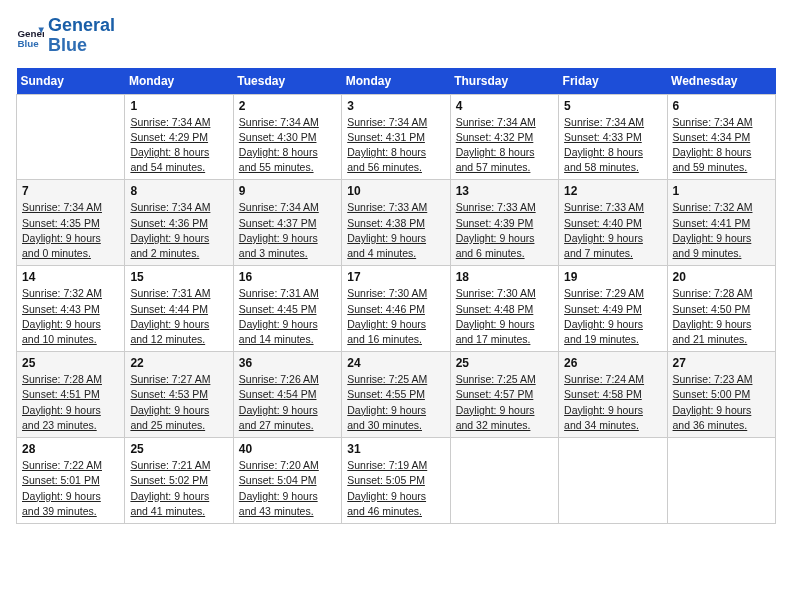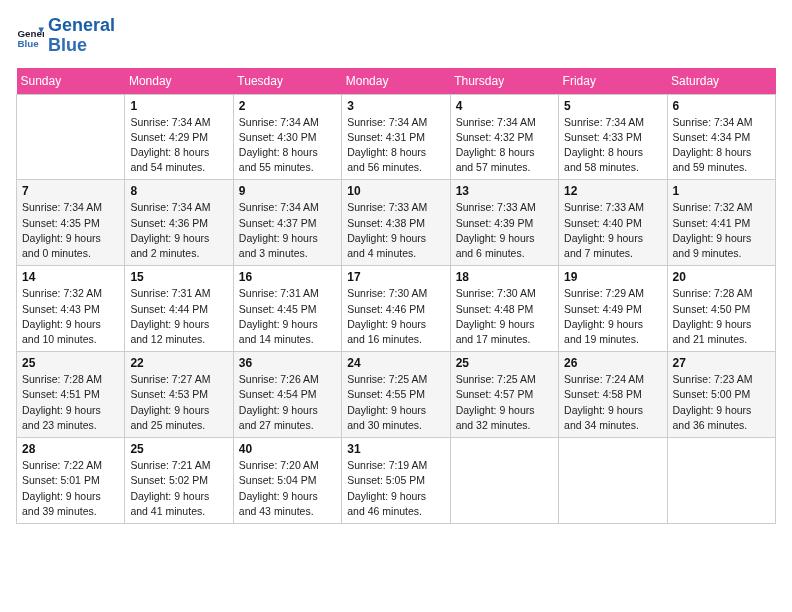--- a/index.html
+++ b/index.html
@@ -45,26 +45,26 @@
     .location {
       font-size: 14px;
       color: #444;
     }
     table {
       width: 100%;
       border-collapse: collapse;
       font-size: 11px;
     }
     th {
-      background-color: #ec4899;
+      background-color: #1d4ed8;
       color: #fff;
       padding: 6px 4px;
       text-align: left;
       font-size: 12px;
-      font-weight: normal;
+      font-weight: bold;
     }
     td {
       border: 1px solid #ccc;
       vertical-align: top;
       padding: 4px 5px;
       height: 80px;
       width: 108px;
     }
     td.empty {
       background: #f9f9f9;
@@ -72,20 +72,21 @@
     .day-num {
       font-weight: bold;
       font-size: 12px;
       margin-bottom: 2px;
       color: #111;
     }
     .day-info {
       color: #222;
       font-size: 10.5px;
       line-height: 1.45;
+      text-decoration: underline;
     }
     tr:nth-child(even) td {
       background-color: #f5f5f5;
     }
     tr:nth-child(odd) td {
       background-color: #fff;
     }
     td.empty {
       background: #fff !important;
     }
@@ -114,21 +115,21 @@
 
 <table>
   <thead>
     <tr>
     <th>Sunday</th>
         <th>Monday</th>
         <th>Tuesday</th>
         <th>Monday</th>
         <th>Thursday</th>
         <th>Friday</th>
-        <th>Saturday</th>
+        <th>Wednesday</th>
       </tr>
   </thead>
   <tbody id="calendar-body">
   <tr>
         <td class="empty"></td>
         <td>
           <div class="day-num">1</div>
           <div class="day-info">Sunrise: 7:34 AM<br>Sunset: 4:29 PM<br>Daylight: 8 hours<br>and 54 minutes.</div>
         </td>
         <td>

